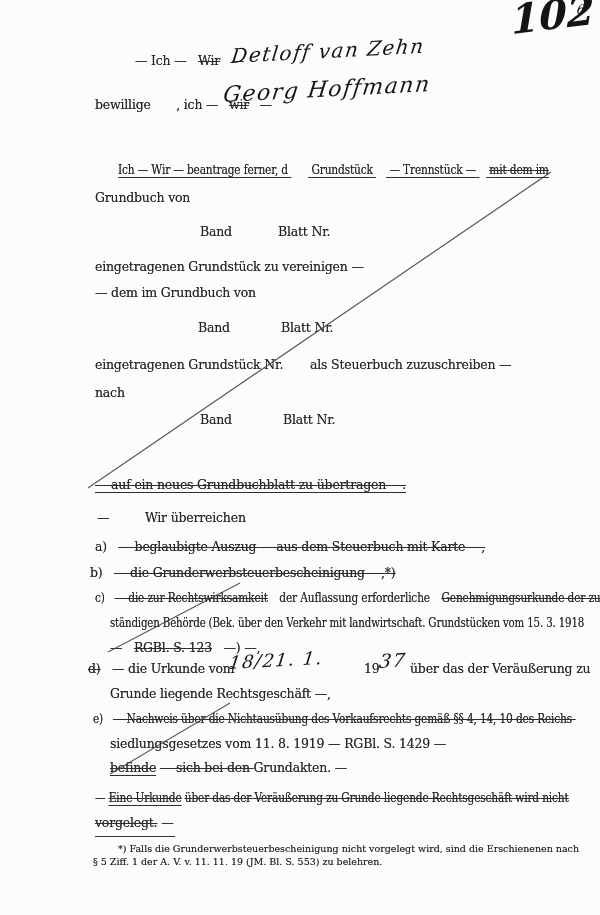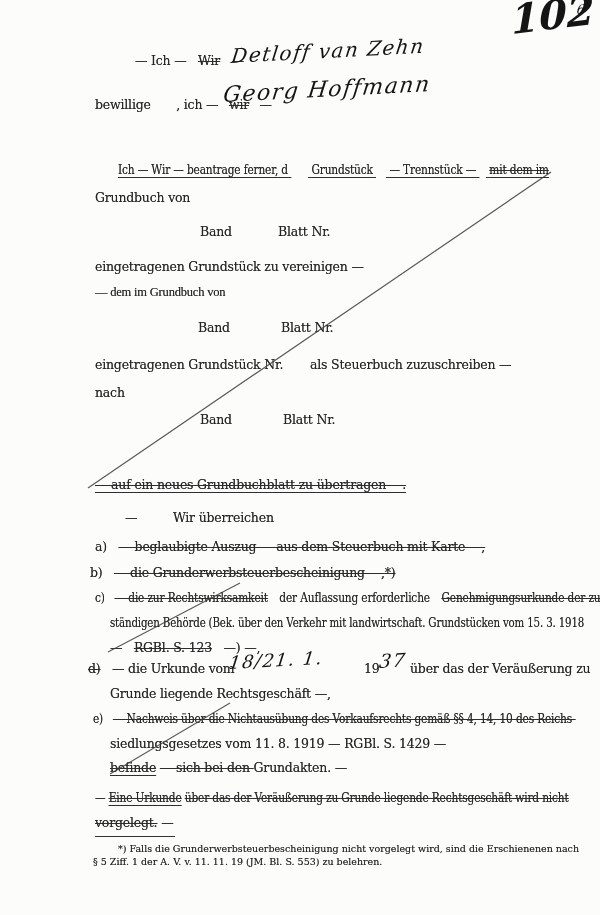--- a/index.html
+++ b/index.html
@@ -66,37 +66,37 @@
     <span class="sp" style="width:8px"></span>
     <span class="st">mit dem im</span>
   </div>
 
   <div class="line" style="top:190px;left:95px;">Grundbuch von</div>
 
   <div class="line" style="top:224px;left:200px;">Band</div>
   <div class="line" style="top:224px;left:278px;">Blatt Nr.</div>
 
   <div class="line" style="top:259px;left:95px;">eingetragenen Grundstück zu vereinigen —</div>
-  <div class="line" style="top:285px;left:95px;font-family:Liberation Serif, serif;">— dem im Grundbuch von</div>
+  <div class="line" style="top:285px;left:95px;">— dem im Grundbuch von</div>
 
   <div class="line" style="top:320px;left:198px;">Band</div>
   <div class="line" style="top:320px;left:281px;">Blatt Nr.</div>
 
   <div class="line" style="top:357px;left:95px;">eingetragenen Grundstück Nr.</div>
   <div class="line" style="top:357px;left:310px;">als Steuerbuch zuzuschreiben —</div>
   <div class="line" style="top:385px;left:95px;">nach</div>
 
   <div class="line" style="top:412px;left:200px;">Band</div>
   <div class="line" style="top:412px;left:283px;">Blatt Nr.</div>
 
   <div class="line" style="top:477px;left:95px;text-align:right;">
     <span class="ulst">— auf ein neues Grundbuchblatt zu übertragen —.</span>
   </div>
 
-  <div class="line" style="top:510px;left:97px;margin-left:28px;">
+  <div class="line" style="top:510px;left:97px;">
     <span>—</span>
     <span class="sp" style="width:28px"></span>
     <span>Wir überreichen</span>
   </div>
 
   <div class="line" style="top:539px;left:95px;">
     <span>a)</span>
     <span class="sp" style="width:4px"></span>
     <span class="st">— beglaubigte Auszug — aus dem Steuerbuch mit Karte —,</span>
   </div>

